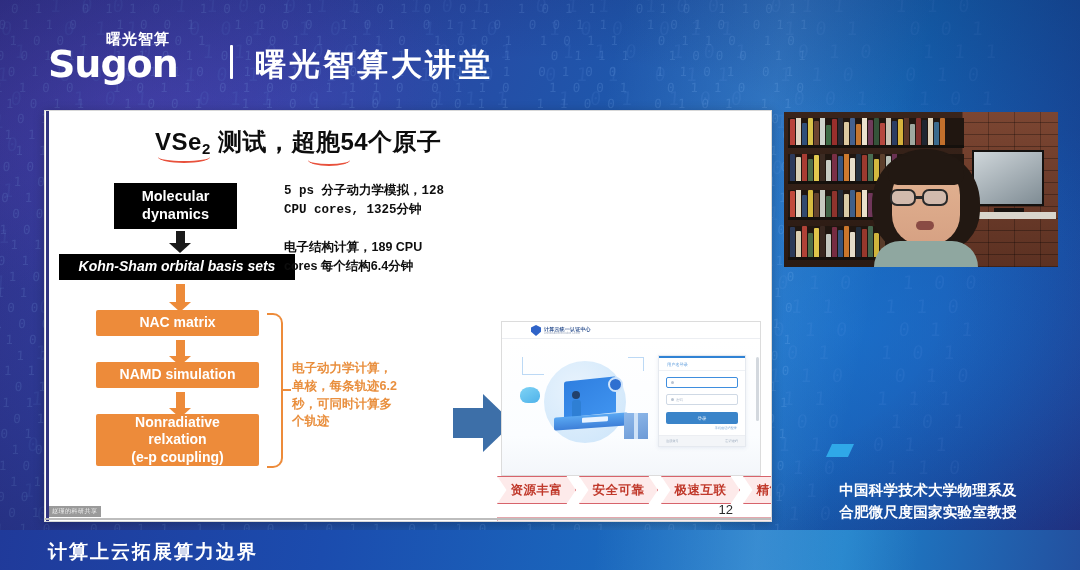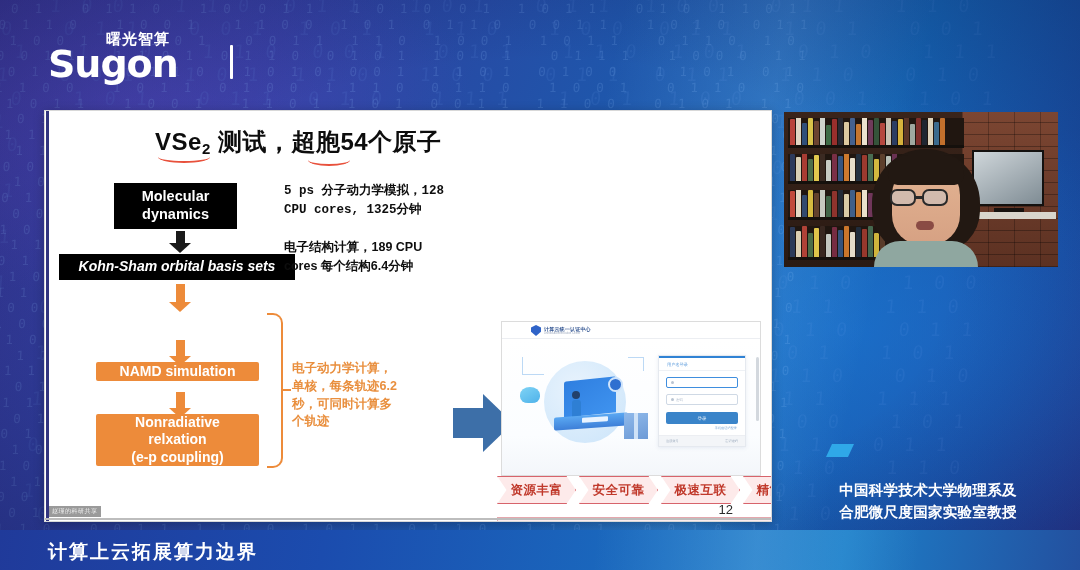--- a/index.html
+++ b/index.html
@@ -315,20 +315,21 @@
   <div class="sheen"></div>
   <div class="vign"></div>
 
   <div class="header">
     <div class="brand">
       <div class="brand-mark">
         <div class="brand-cn">曙光智算</div>
         <div class="brand-en">Sugon</div>
       </div>
       <div class="brand-divider"></div>
+      <div class="brand-title">曙光智算大讲堂</div>
     </div>
   </div>
 
   <div class="slide">
     <div class="slide-leftrule"></div>
 
     <div class="slide-title">
       <span>VSe</span><sub>2</sub><span> 测试，超胞54个原子</span>
     </div>
     <div class="underline-a"></div>
@@ -342,25 +343,28 @@
       <div class="shaft" style="height:12px"></div>
         <div class="head"></div>
     </div>
     <div class="box-black" style="left:14px; top:143px; width:236px; height:26px; font-size:14px;font-style:italic;">
       <span>Kohn-Sham orbital basis sets</span>
     </div>
     <div class="arrow-or" style="left:124px; top:173px;">
       <div class="shaft" style="height:18px"></div>
         <div class="head"></div>
     </div>
+    <div class="box-orange" style="left:51px; top:199px; width:163px; height:26px; font-size:14px;">
+      <span>NAC matrix</span>
+    </div>
     <div class="arrow-or" style="left:124px; top:229px;">
       <div class="shaft" style="height:16px"></div>
         <div class="head"></div>
     </div>
-    <div class="box-orange" style="left:51px; top:251px; width:163px; height:19px; font-size:14px;">
+    <div class="box-orange" style="left:51px; top:251px; width:163px; height:26px; font-size:14px;">
       <span>NAMD simulation</span>
     </div>
     <div class="arrow-or" style="left:124px; top:281px;">
       <div class="shaft" style="height:16px"></div>
         <div class="head"></div>
     </div>
     <div class="box-orange" style="left:51px; top:303px; width:163px; height:52px; font-size:14px;">
       <span style="white-space:pre-line">Nonradiative
 relxation
 (e-p coupling)</span>

